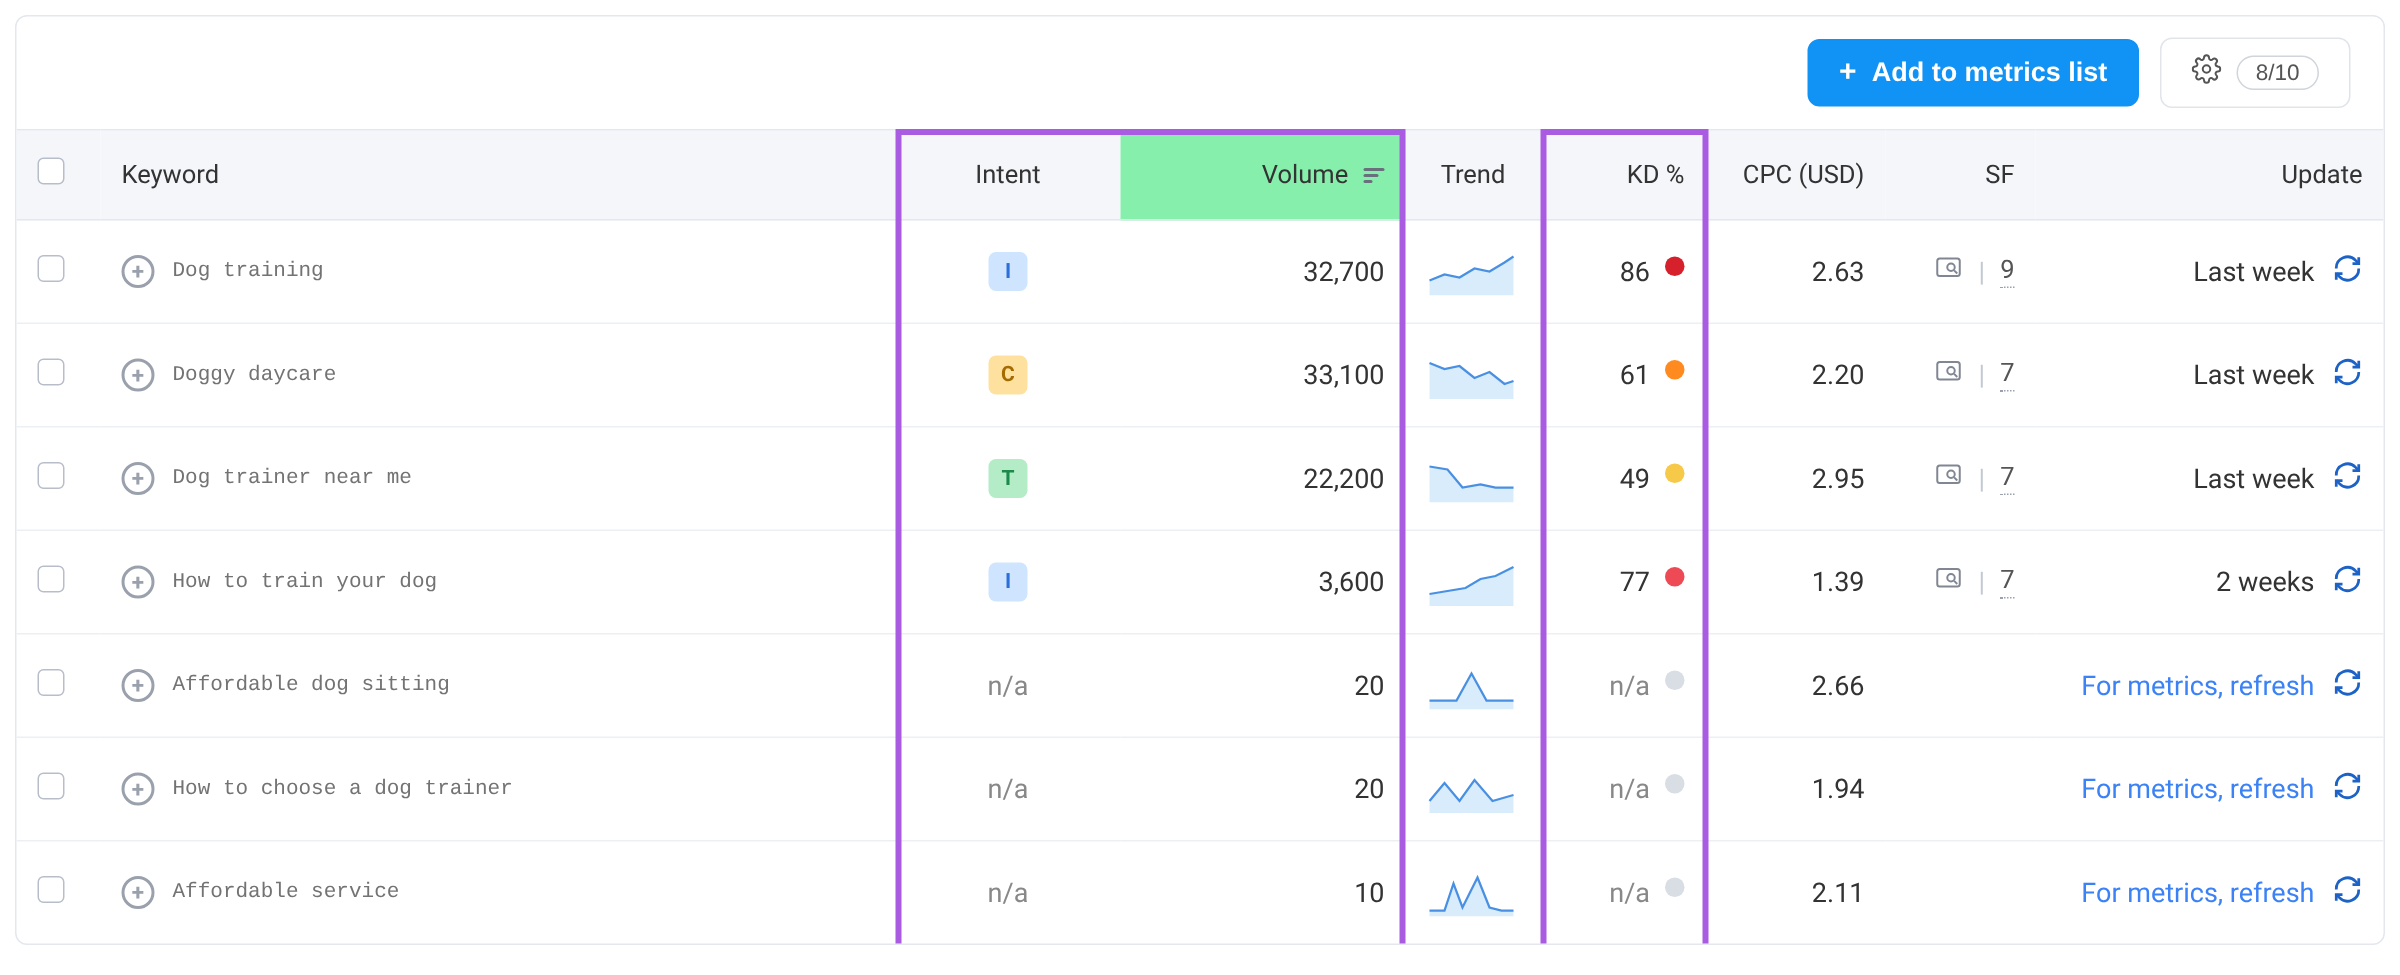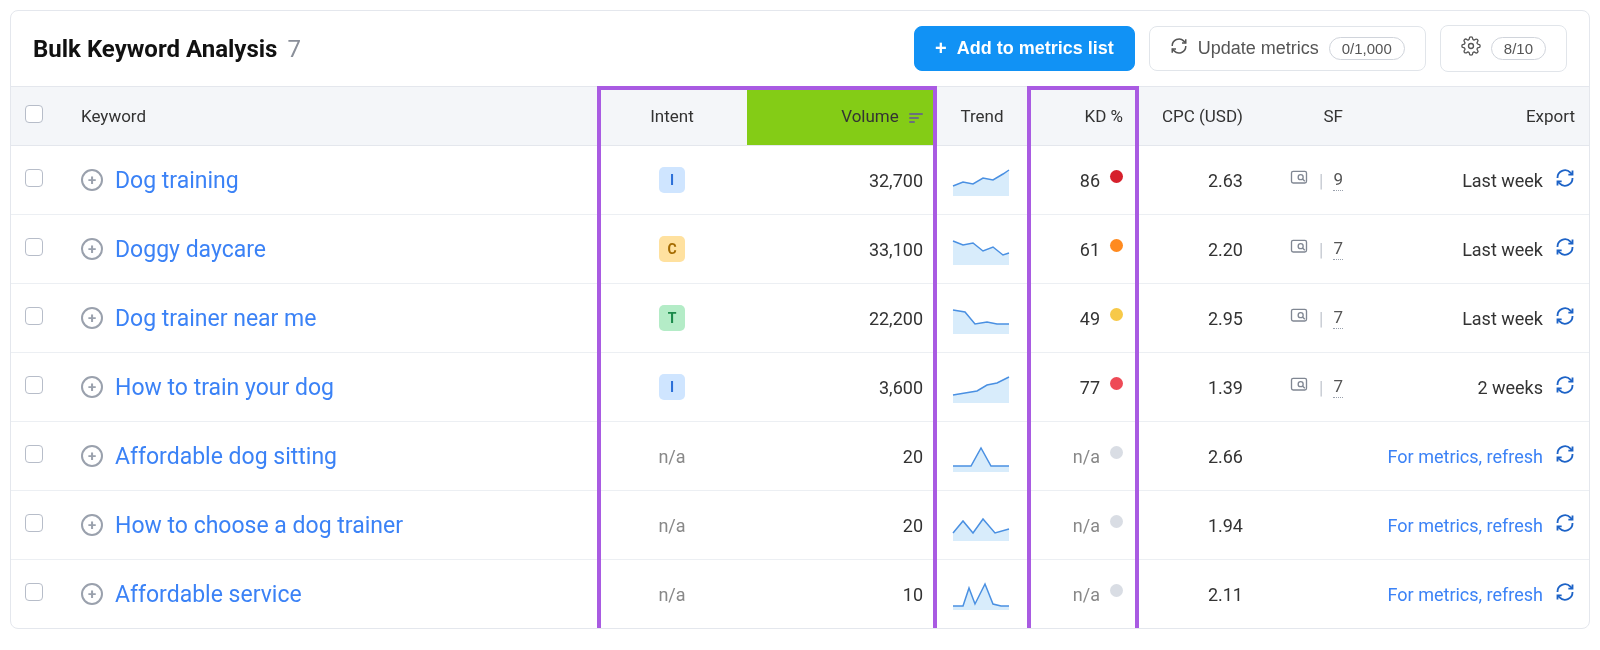--- a/index.html
+++ b/index.html
@@ -15,26 +15,26 @@
   .btn-primary { background: #1192f5; border-color: #1192f5; color: #fff; font-weight: 600; }
   .btn-primary .plus { font-size: 20px; font-weight: 700; }
   .pill { border: 1px solid #d0d4db; border-radius: 999px; padding: 2px 12px; font-size: 15px; color: #555; }
   .btn .refresh-icon svg, .btn svg { width: 18px; height: 18px; }
   .btn .gear svg { width: 20px; height: 20px; stroke:#555; fill:none; stroke-width:1.6; }
   .btn .export-icon svg { width: 20px; height: 20px; stroke:#555; fill:none; stroke-width:1.6; }
 
   
   table { width: 100%; border-collapse: collapse; table-layout: fixed; }
   thead th { background: #f4f6f9; font-weight: 400; color: #333; font-size: 17px; padding: 18px 14px; text-align: left; border-top: 1px solid #e4e7ed; border-bottom: 1px solid #e4e7ed; white-space: nowrap; }
-  thead th.sorted { background: #84cc16; }
+  thead th.sorted { background: #86efac; }
   tbody td { padding: 18px 14px; border-bottom: 1px solid #eceff3; font-size: 18px; color: #333; vertical-align: middle; }
   tbody tr:last-child td { border-bottom: none; }
   .chk { width: 18px; height: 18px; border: 1.5px solid #b7bdc9; border-radius: 4px; display: inline-block; background: #fff; }
   .kw-cell { display: flex; align-items: center; gap: 12px; }
-  .kw-link { color: #3b82f6; font-size: 23px; cursor: pointer; }
+  .kw-link { color: #737373; font-size: 14px; cursor: pointer; font-family: Liberation Mono, monospace; }
   .expand { width: 22px; height: 22px; border: 2px solid #9aa1ad; border-radius: 50%; display: inline-flex; align-items: center; justify-content: center; color: #9aa1ad; font-weight: 700; font-size: 15px; cursor:pointer; }
 
   .intent-badge { display: inline-flex; width: 26px; height: 26px; border-radius: 5px; align-items: center; justify-content: center; font-weight: 700; font-size: 14px; }
   .intent-I { background: #cfe5ff; color: #2b6fd8; }
   .intent-C { background: #ffe19f; color: #a56b00; }
   .intent-T { background: #b4ecc7; color: #1b8a4a; }
   .intent-na { color: #888; font-size: 18px; }
 
   .num { text-align: right; }
   .col-right { text-align: right; }
@@ -73,40 +73,24 @@
   col.c-cpc   { width: 120px; }
   col.c-sf    { width: 100px; }
   col.c-upd   { width: auto; }
 </style>
 </head>
 <body>
 
 <div class="panel">
 
   <div class="header">
-    <div>
-      <span class="title">Bulk Keyword Analysis</span>
-      <span class="title title-count">7</span>
-    </div>
     <div class="spacer"></div>
     <button class="btn btn-primary">
       <span class="plus">+</span>
       <span>Add to metrics list</span>
-    </button>
-    <button class="btn">
-      <span class="refresh-icon">
-        <svg viewBox="0 0 24 24" fill="none" stroke="#555" stroke-width="2">
-            <path d="M3 12a9 9 0 0 1 15.5-6.5L21 8"></path>
-            <path d="M21 3v5h-5"></path>
-            <path d="M21 12a9 9 0 0 1-15.5 6.5L3 16"></path>
-            <path d="M3 21v-5h5"></path>
-          </svg>
-      </span>
-      <span>Update metrics</span>
-      <span class="pill">0/1,000</span>
     </button>
     <button class="btn">
       <span class="gear">
         <svg viewBox="0 0 24 24">
             <circle cx="12" cy="12" r="3"></circle>
             <path d="M19.4 15a1.7 1.7 0 0 0 .34 1.87l.06.06a2 2 0 1 1-2.83 2.83l-.06-.06a1.7 1.7 0 0 0-1.87-.34 1.7 1.7 0 0 0-1 1.56V21a2 2 0 1 1-4 0v-.09a1.7 1.7 0 0 0-1-1.56 1.7 1.7 0 0 0-1.87.34l-.06.06a2 2 0 1 1-2.83-2.83l.06-.06A1.7 1.7 0 0 0 4.6 15a1.7 1.7 0 0 0-1.56-1H3a2 2 0 1 1 0-4h.09A1.7 1.7 0 0 0 4.6 9a1.7 1.7 0 0 0-.34-1.87l-.06-.06A2 2 0 1 1 7.03 4.24l.06.06A1.7 1.7 0 0 0 9 4.6a1.7 1.7 0 0 0 1-1.56V3a2 2 0 1 1 4 0v.09a1.7 1.7 0 0 0 1 1.56 1.7 1.7 0 0 0 1.87-.34l.06-.06a2 2 0 1 1 2.83 2.83l-.06.06A1.7 1.7 0 0 0 19.4 9c.13.31.46.53 1.56 1H21a2 2 0 1 1 0 4h-.09a1.7 1.7 0 0 0-1.51 1z"></path>
           </svg>
       </span>
       <span class="pill">8/10</span>
     </button>
@@ -131,21 +115,21 @@
           <th>Keyword</th>
           <th style="text-align:center">Intent</th>
           <th class="sorted col-right">
             <span>Volume</span>
             <span class="sort-icon"><span></span><span></span><span></span></span>
           </th>
           <th style="text-align:center">Trend</th>
           <th class="col-right">KD %</th>
           <th class="col-right">CPC (USD)</th>
           <th class="col-right">SF</th>
-          <th class="col-right">Export</th>
+          <th class="col-right">Update</th>
         </tr>
       </thead>
       <tbody id="tbody">
           <tr>
     <td><span class="chk"></span></td>
     <td>
       <div class="kw-cell">
         <span class="expand">+</span>
         <span class="kw-link">Dog training</span>
       </div>

